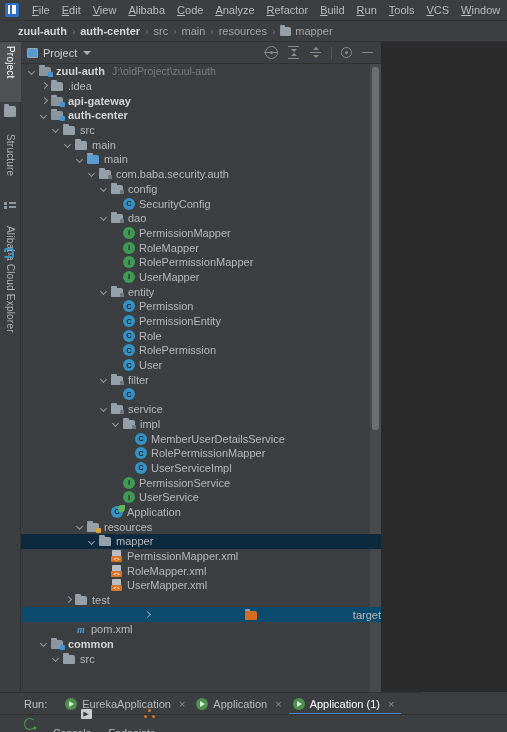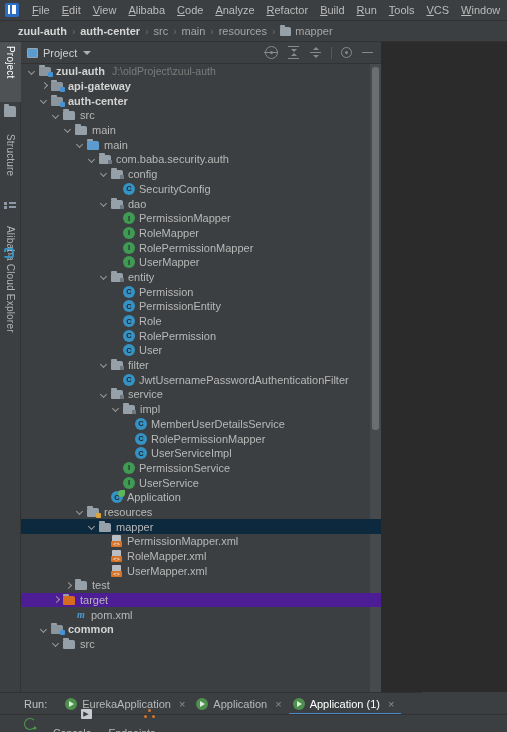--- a/index.html
+++ b/index.html
@@ -149,21 +149,21 @@
   
   .tree {
     position: absolute; left: 0; top: 22px; width: 360px; height: 628px;
     overflow: hidden;
   }
   .row {
     position: relative; height: 14.7px; display: flex; align-items: center;
     white-space: nowrap; font-size: 11px; color: #b8b8b8;
   }
   .row.sel { background: #0d293e; }
-  .row.hover { background: #4c1d95; }
+  .row.hover { background: #0c4a6e; justify-content: space-between; }
   .twisty {
     width: 10px; height: 10px; position: relative; flex: none;
   }
   .twisty.open::after, .twisty.closed::after {
     content: ""; position: absolute; border-style: solid; border-color: #9a9a9a;
     border-width: 0 1.3px 1.3px 0; width: 4px; height: 4px;
   }
   .twisty.open::after { left: 2px; top: 2.2px; transform: rotate(45deg); }
   .twisty.closed::after { left: 2.6px; top: 2.2px; transform: rotate(-45deg); }
   .lbl { margin-left: 4px; }
@@ -425,20 +425,28 @@
             <div class="twisty open"></div>
             <div class="ico folder module">
               <i></i>
             </div>
             <span class="lbl bold">zuul-auth</span>
             <span class="path">J:\oldProject\zuul-auth</span>
           </div>
           <div class="row">
             <div style="width: 18px; flex: 0 0 auto;"></div>
             <div class="twisty closed"></div>
+            <div class="ico folder plainfolder">
+              <i></i>
+            </div>
+            <span class="lbl">.idea</span>
+          </div>
+          <div class="row">
+            <div style="width: 18px; flex: 0 0 auto;"></div>
+            <div class="twisty closed"></div>
             <div class="ico folder module">
               <i></i>
             </div>
             <span class="lbl bold">api-gateway</span>
           </div>
           <div class="row">
             <div style="width: 18px; flex: 0 0 auto;"></div>
             <div class="twisty open"></div>
             <div class="ico folder module">
               <i></i>
@@ -566,21 +574,20 @@
             <div class="twisty open"></div>
             <div class="ico folder pkg">
               <i></i>
             </div>
             <span class="lbl">filter</span>
           </div>
           <div class="row">
             <div style="width: 90px; flex: 0 0 auto;"></div>
             <div class="twisty"></div>
             <div class="ico cls">C</div>
-            <span class="lbl">JwtUsernamePasswordAuthenticationFilter</span>
           </div>
           <div class="row">
             <div style="width: 78px; flex: 0 0 auto;"></div>
             <div class="twisty open"></div>
             <div class="ico folder pkg">
               <i></i>
             </div>
             <span class="lbl">service</span>
           </div>
           <div class="row">

